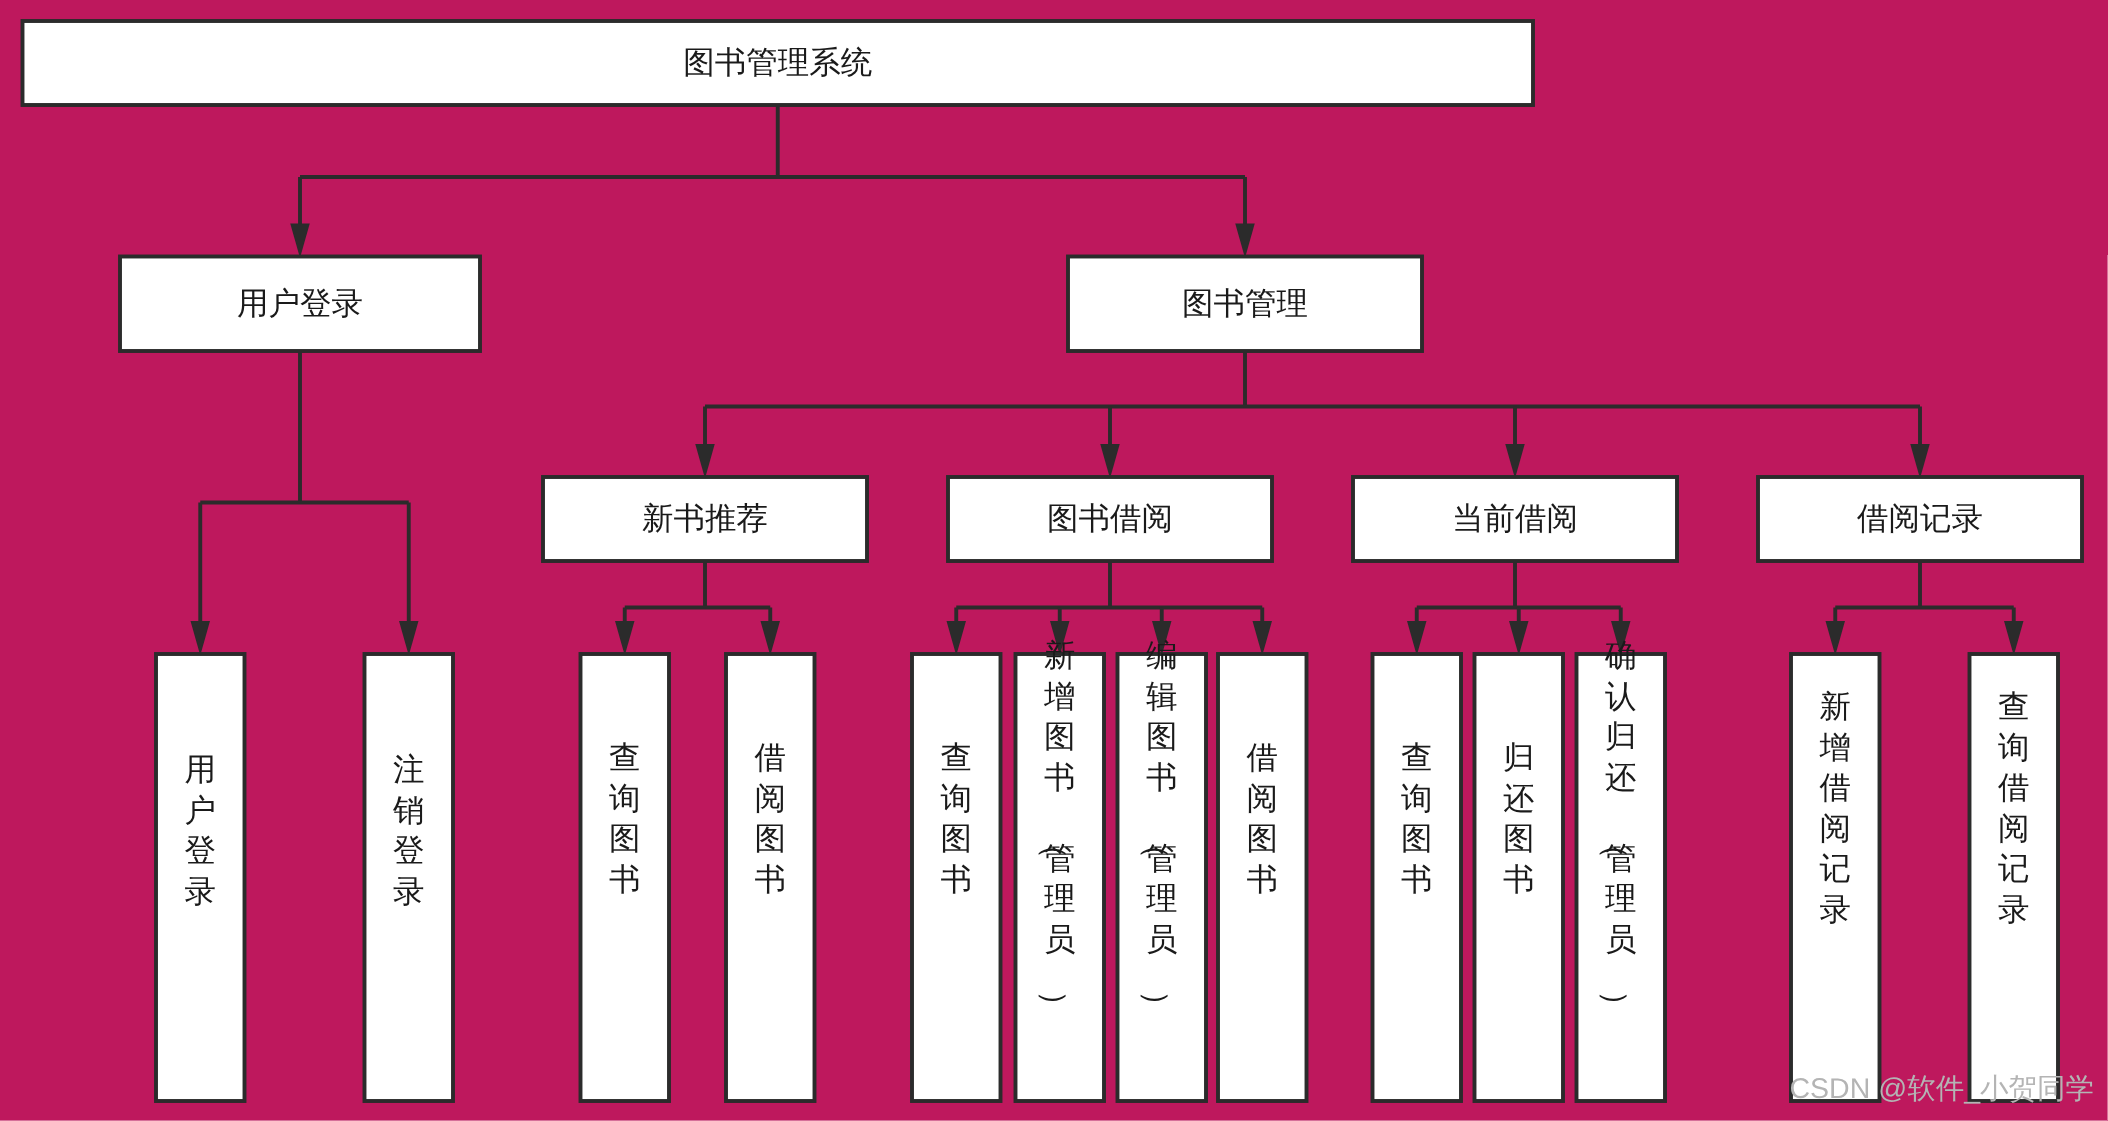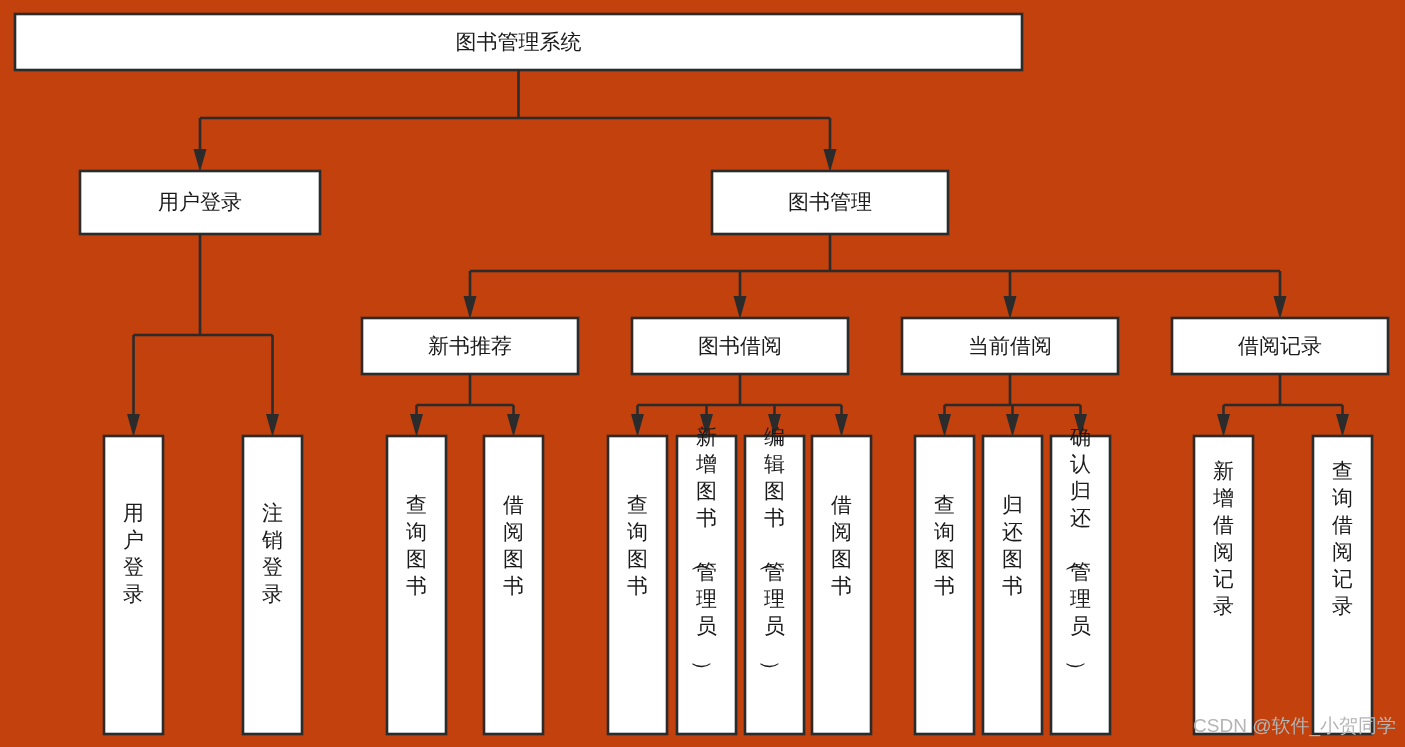--- a/index.html
+++ b/index.html
@@ -11,21 +11,21 @@
     width: 1405px;
     height: 747px;
     font-family: "Liberation Sans", "DejaVu Sans", sans-serif;
     overflow: hidden;
     position: relative;
   }
   #diagram-root {
     position: relative;
     width: 1405px;
     height: 747px;
-    background: #c2410c;
+    background: #be185d;
   }
   svg.diagram-canvas {
     position: absolute;
     left: 0;
     top: 0;
     width: 1405px;
     height: 747px;
     display: block;
   }
   .node-box {

